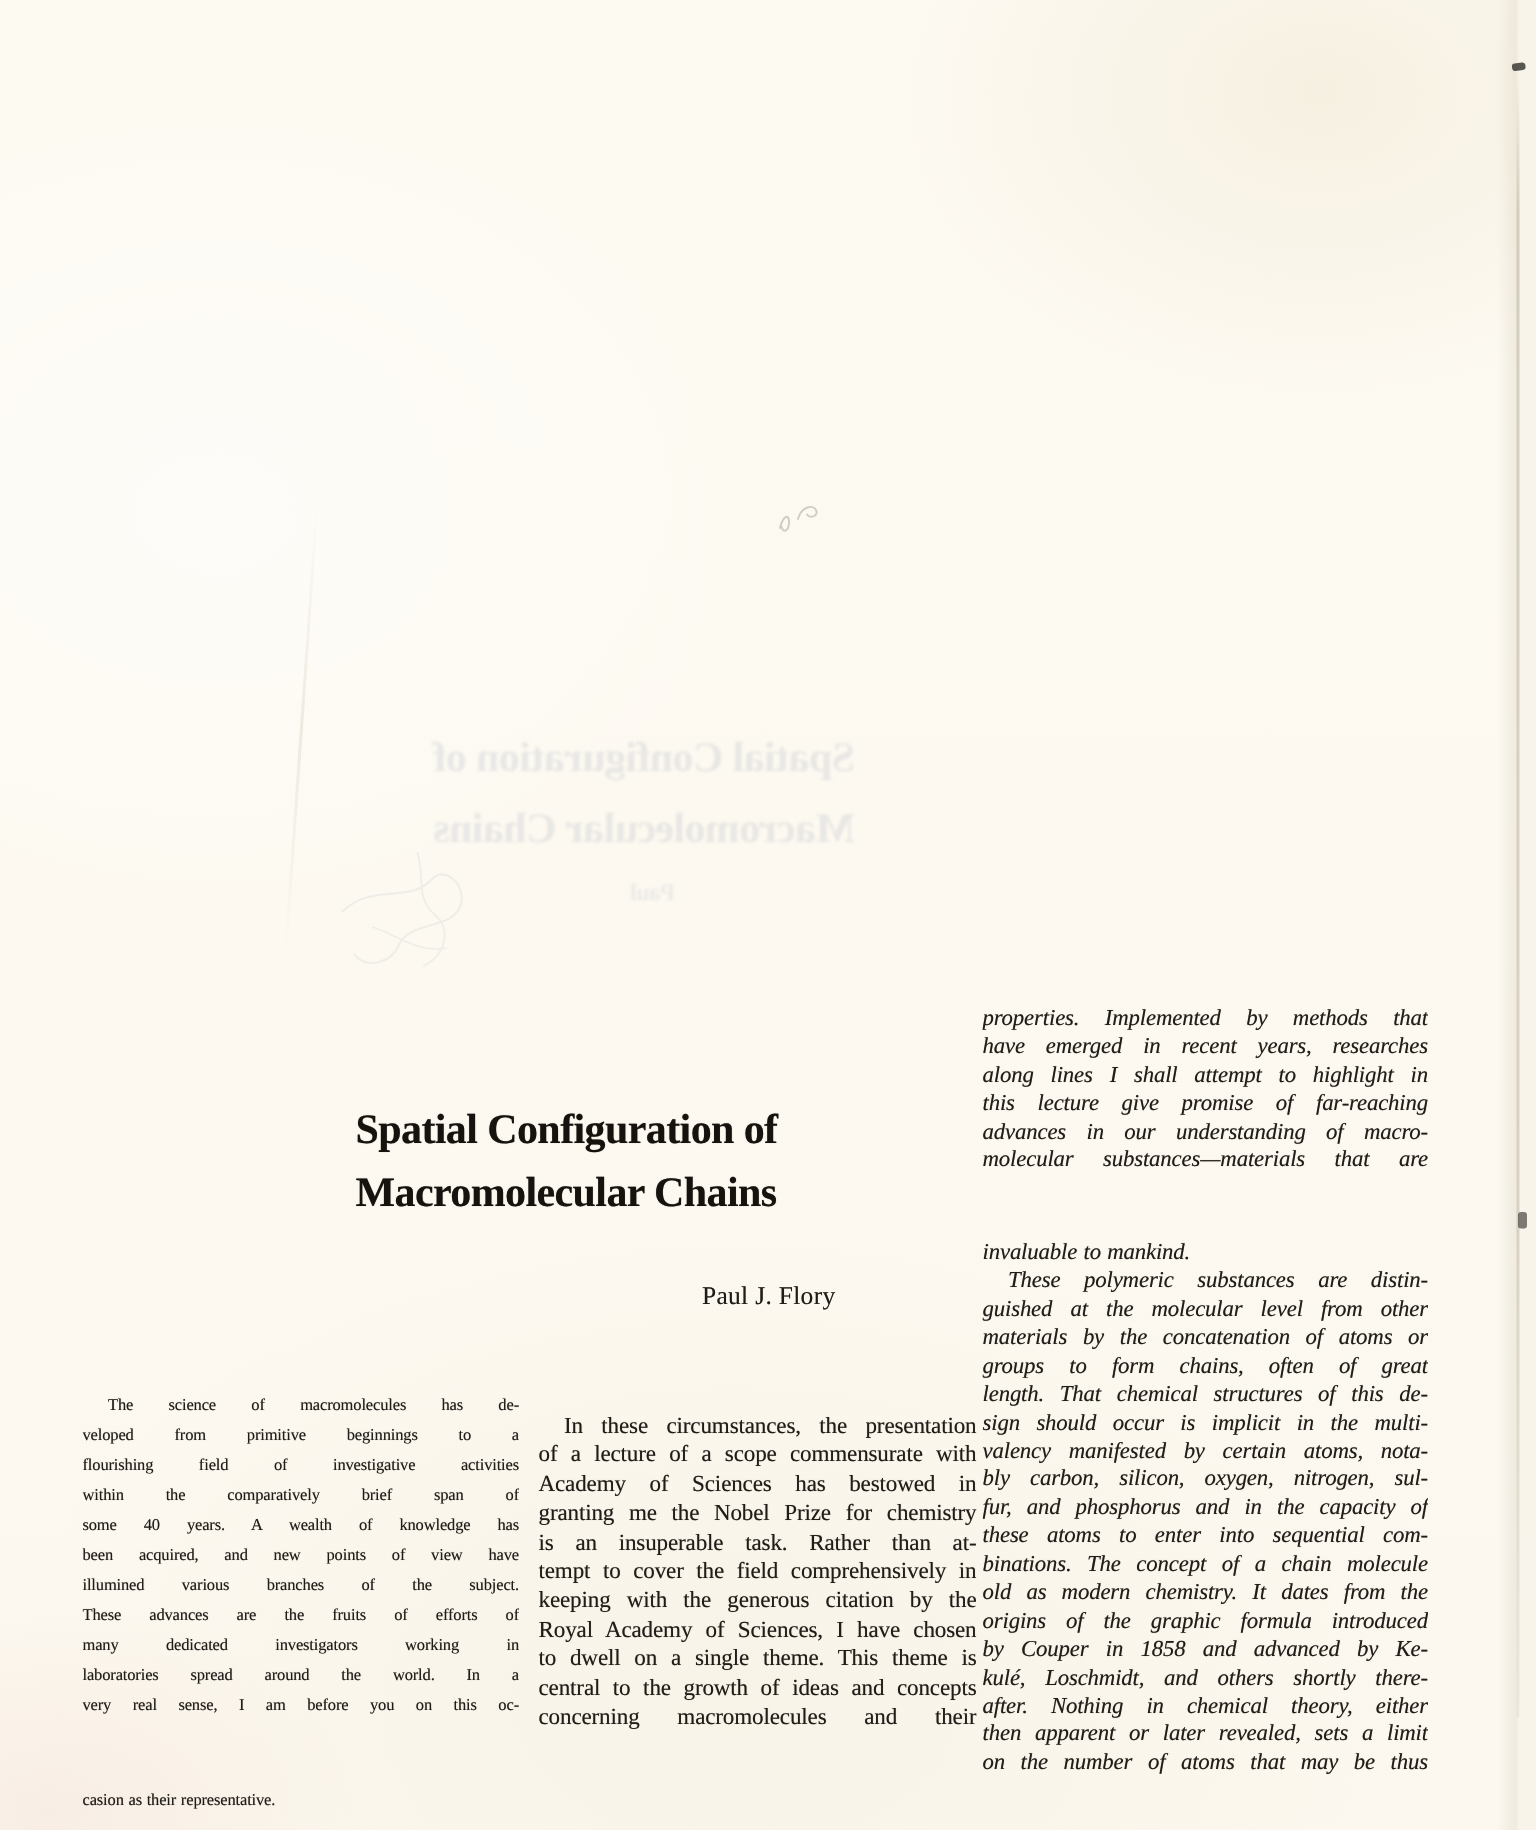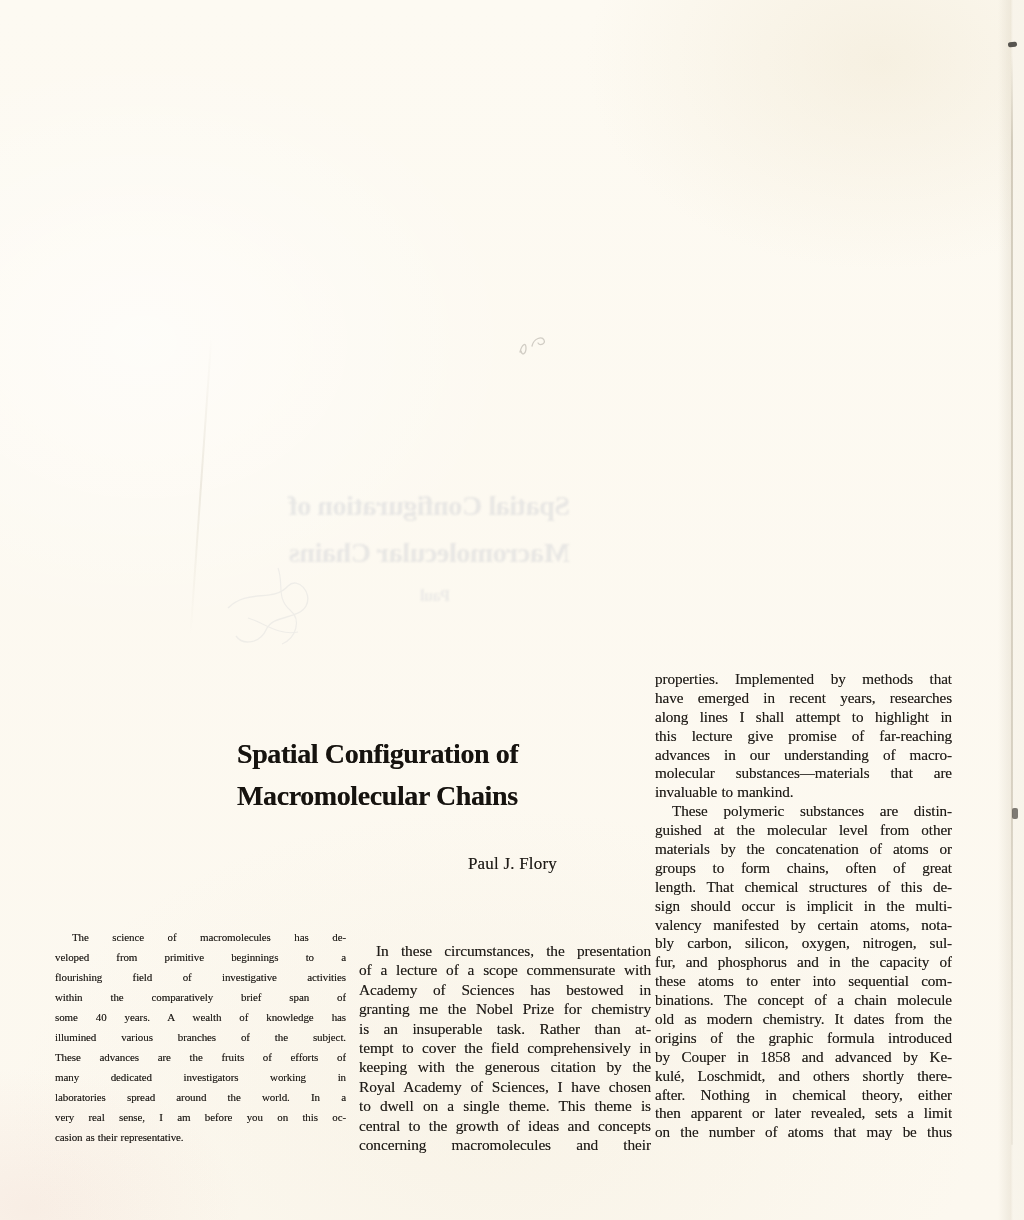--- a/index.html
+++ b/index.html
@@ -86,28 +86,28 @@
     background: linear-gradient(to bottom, transparent, rgba(198,190,170,0.28), transparent);
     transform: rotate(4deg);
   }
   
   .col {
     position: absolute; color: #201d19;
     text-shadow: 0 0 0.45px rgba(32,28,24,0.55);
   }
   .col-left   { left: 55px;  top: 927px; width: 291px; font-size: 11px; --lh: 20px;   }
   .col-middle { left: 359px; top: 941px; width: 292px; font-size: 15.4px; --lh: 19.4px; }
-  .col-right  { left: 655px; top: 670px; width: 297px; font-size: 15.2px; --lh: 18.9px; }
+  .col-right  { left: 655px; top: 670px; width: 297px; font-size: 15.2px; font-style: italic; --lh: 18.9px; }
   .line {
     line-height: var(--lh); height: var(--lh); overflow: hidden;
     text-align: justify; text-align-last: justify;
     letter-spacing: -0.1px; word-spacing: 0.5px;
   }
   .line.indent { padding-left: 17px; }
-  .line.end { text-align-last: left; }
+  .line.end { text-align-last: left; margin-top: 43px; }
 </style>
 </head>
 <body>
 
 <div id="stage">
 
   <div class="ghost-title">
     <div>Spatial Configuration of</div>
     <div>Macromolecular Chains</div>
     <div class="ghost-author">Paul</div>
@@ -131,20 +131,21 @@
   </div>
 
   <div class="author-line">Paul J. Flory</div>
 
   <div class="col col-left">
       <div class="line indent">The science of macromolecules has de-</div>
       <div class="line">veloped from primitive beginnings to a</div>
       <div class="line">flourishing field of investigative activities</div>
       <div class="line">within the comparatively brief span of</div>
       <div class="line">some 40 years. A wealth of knowledge has</div>
+      <div class="line">been acquired, and new points of view have</div>
       <div class="line">illumined various branches of the subject.</div>
       <div class="line">These advances are the fruits of efforts of</div>
       <div class="line">many dedicated investigators working in</div>
       <div class="line">laboratories spread around the world. In a</div>
       <div class="line">very real sense, I am before you on this oc-</div>
       <div class="line end">casion as their representative.</div>
     </div>
   <div class="col col-middle">
       <div class="line indent">In these circumstances, the presentation</div>
       <div class="line">of a lecture of a scope commensurate with</div>

